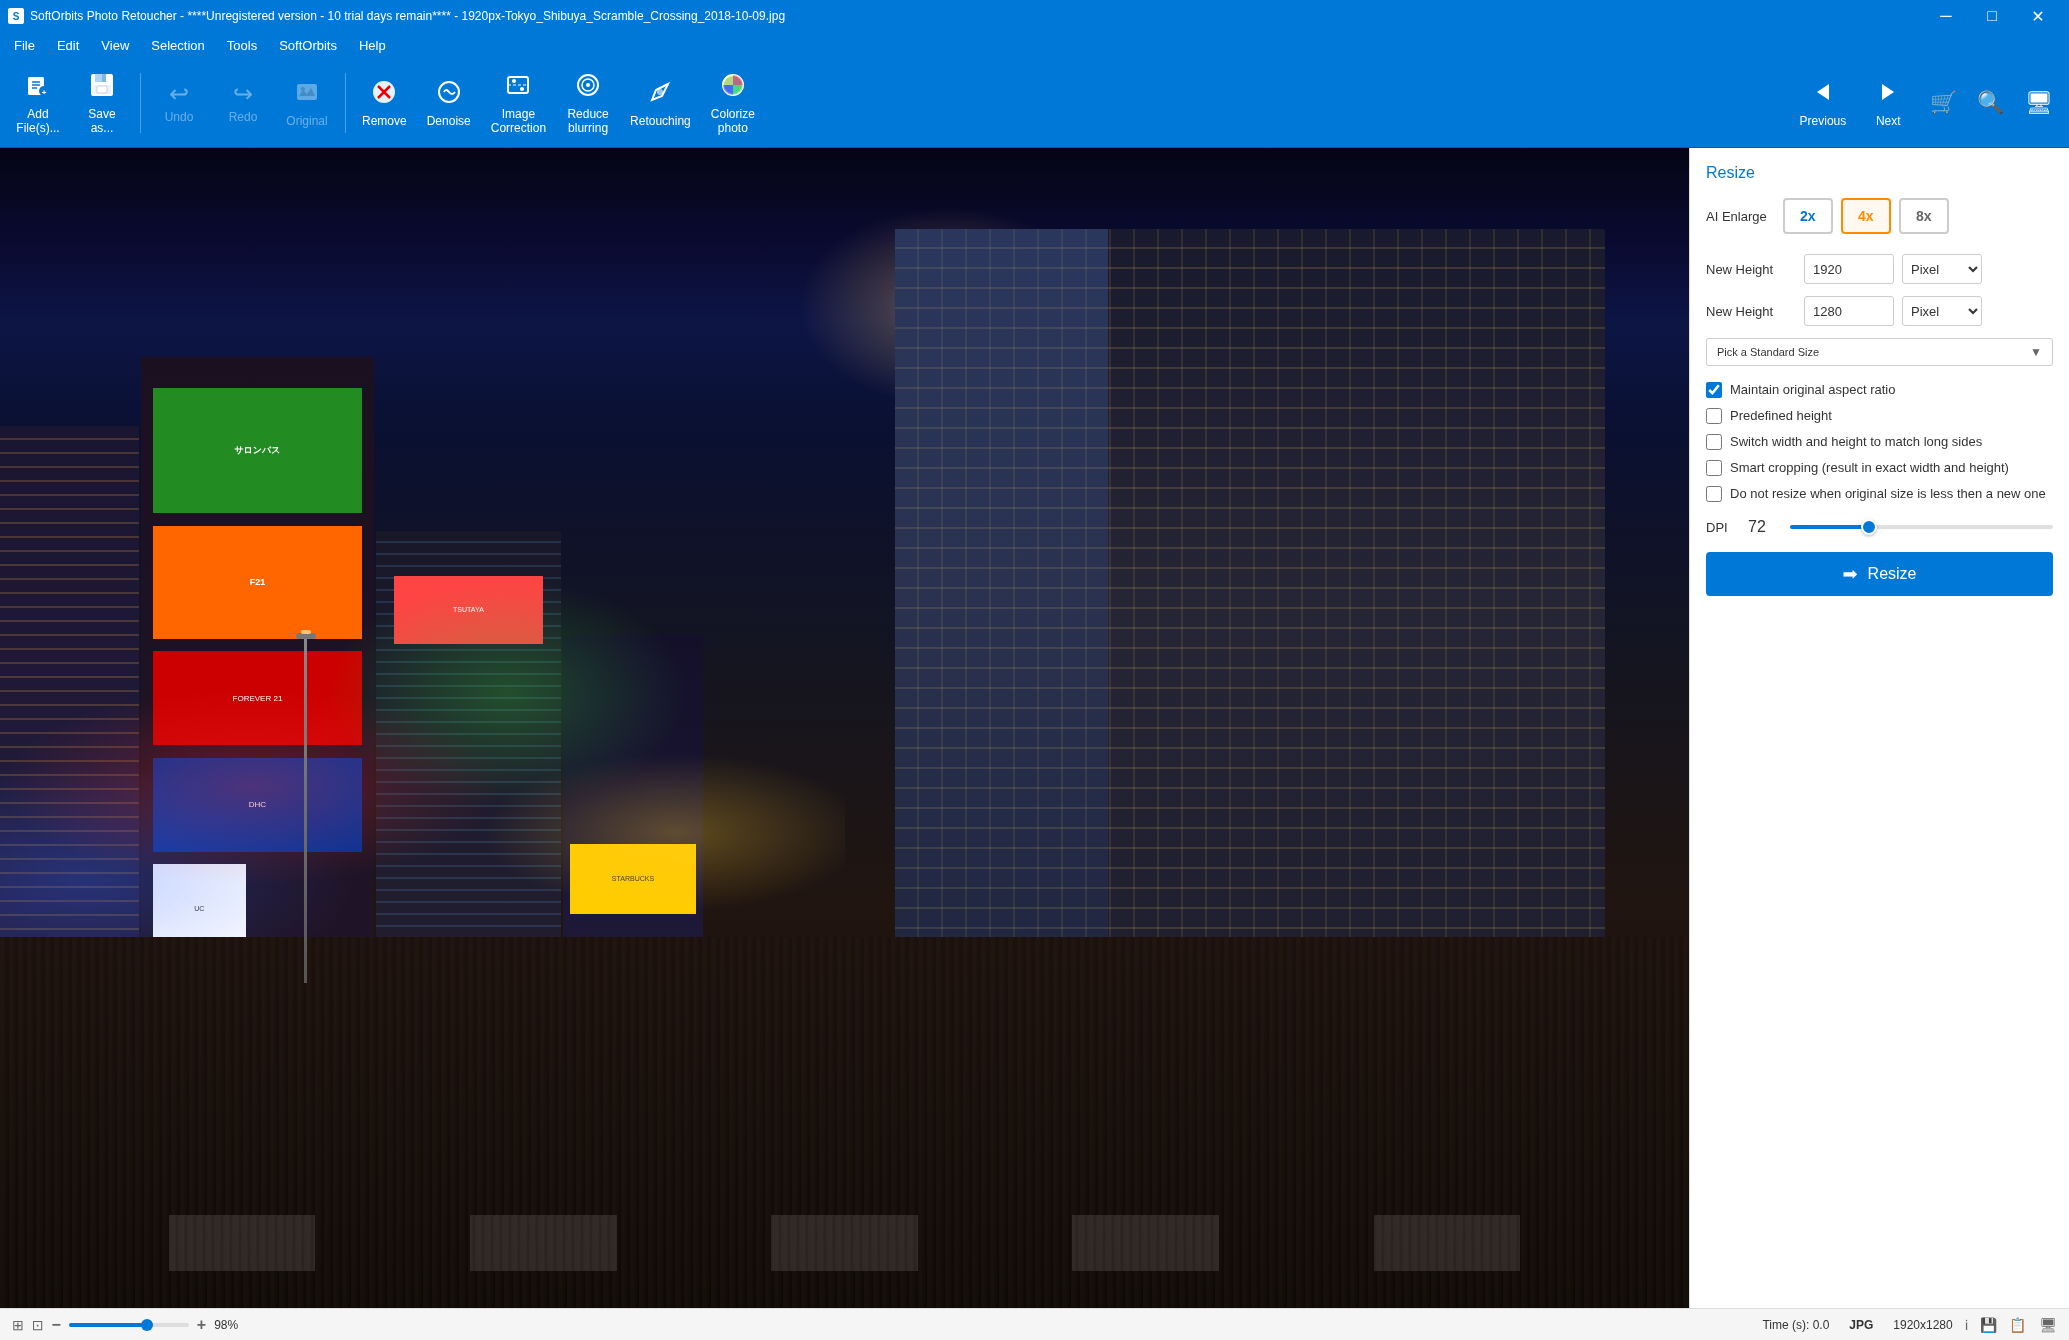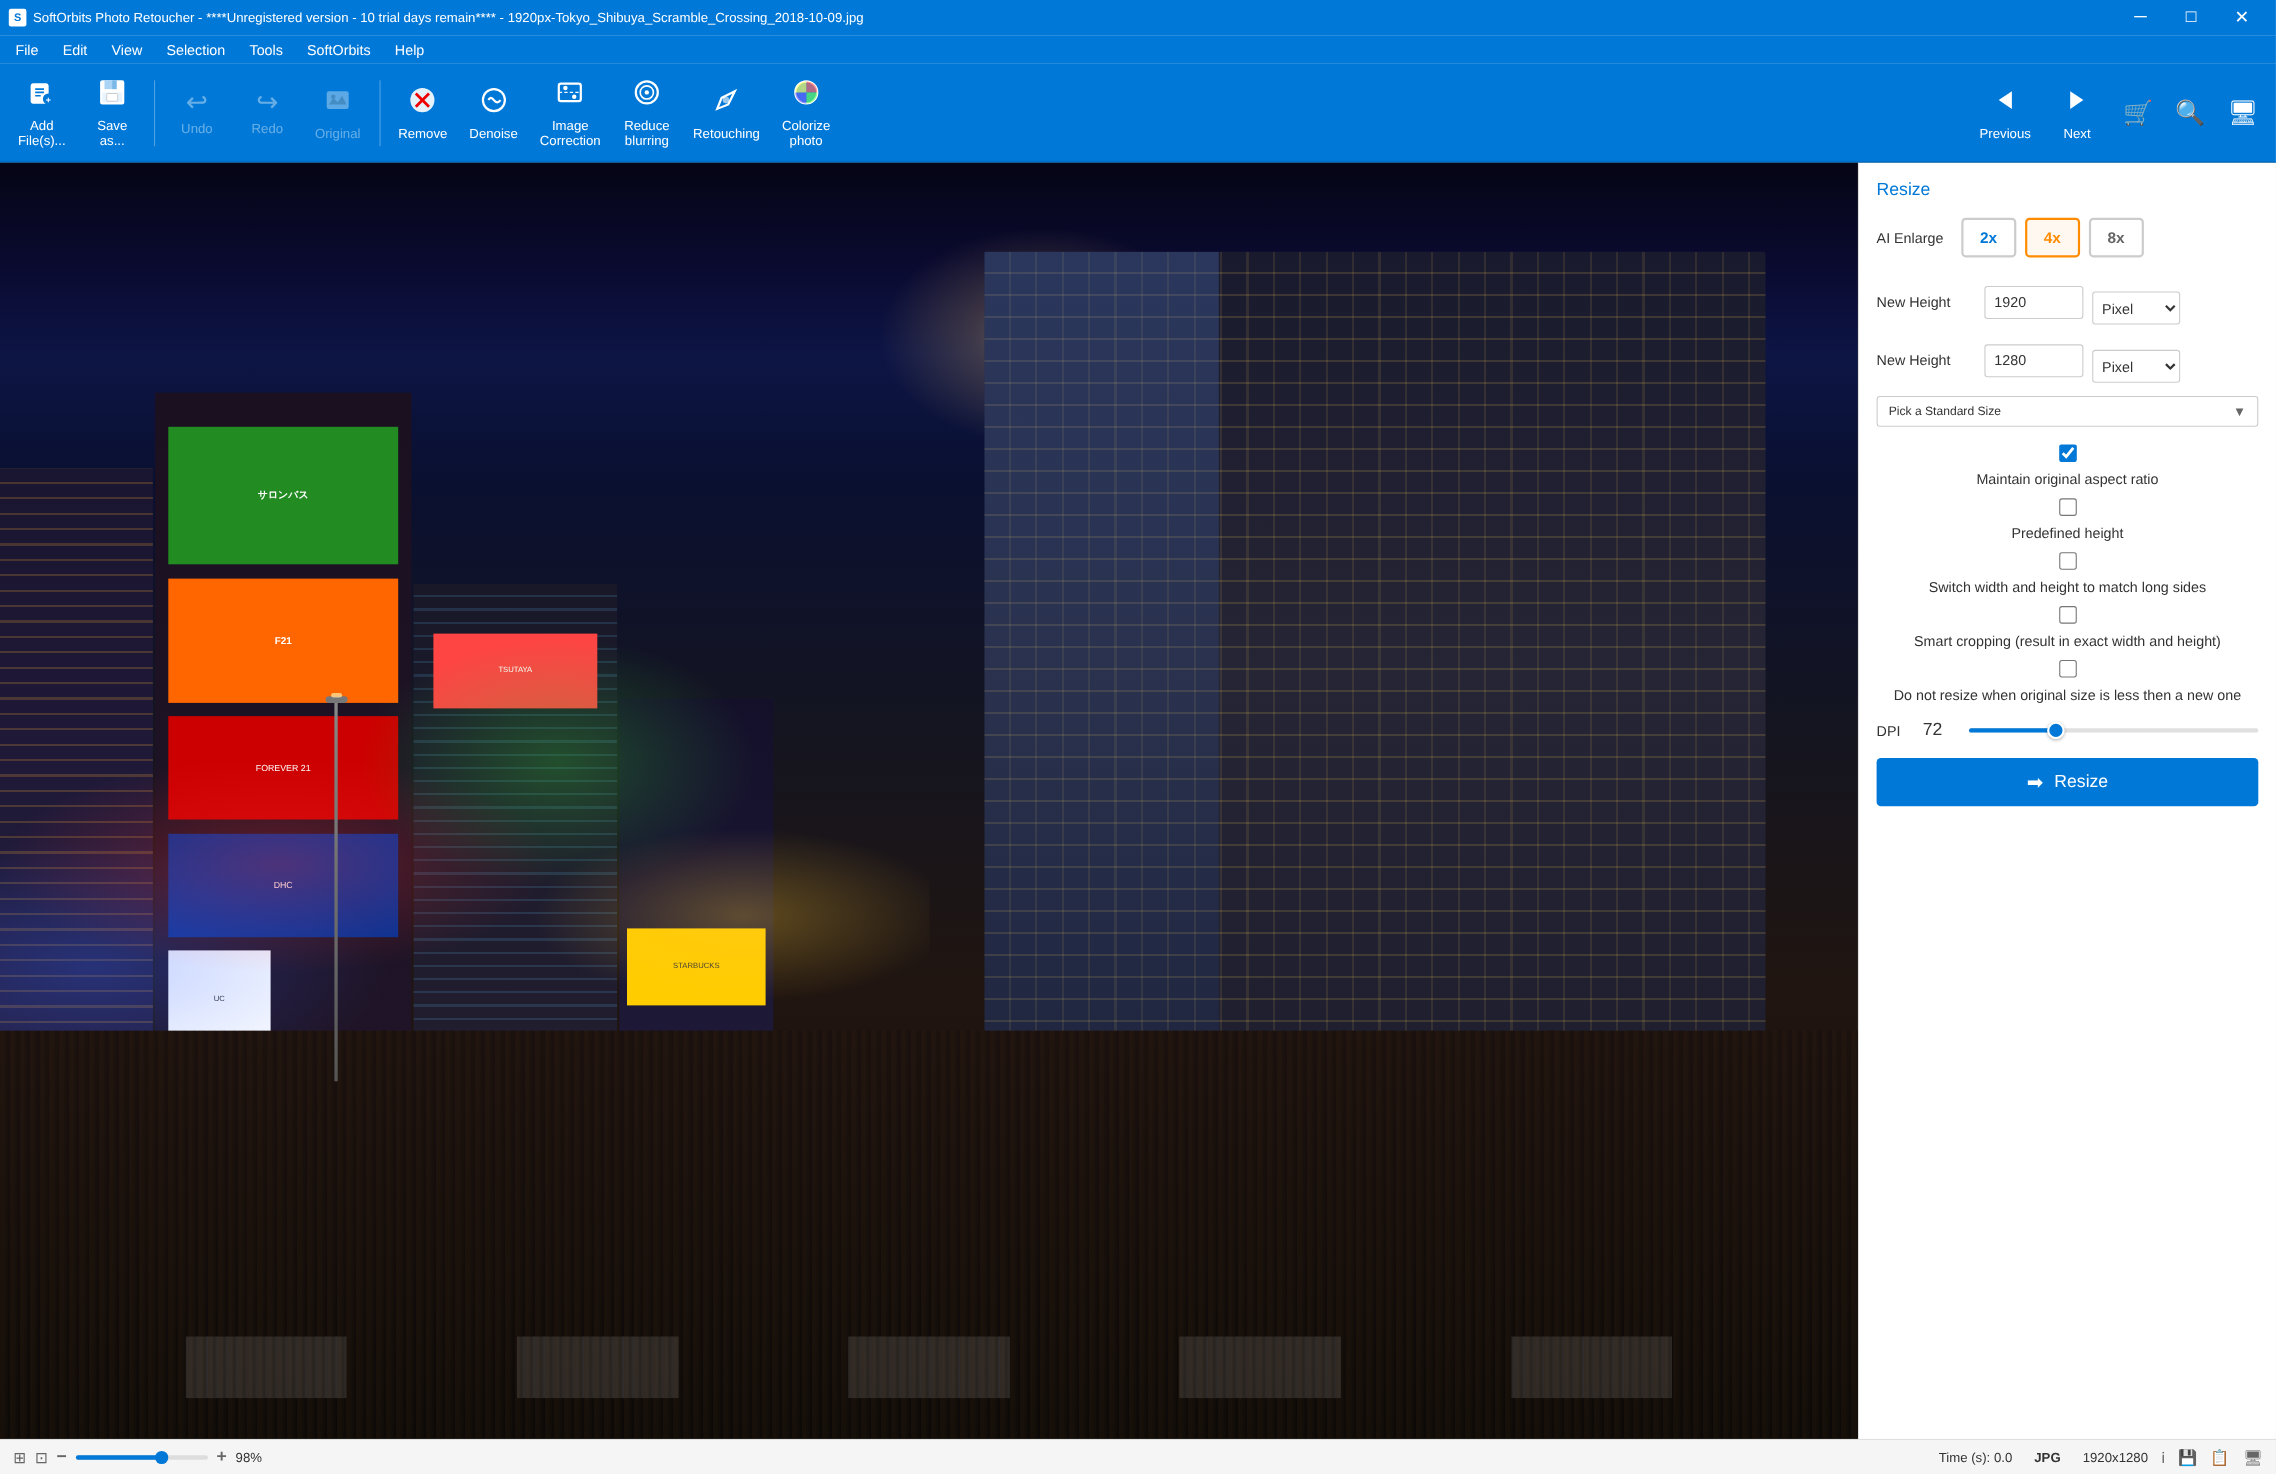--- a/index.html
+++ b/index.html
@@ -148,45 +148,43 @@
     .form-select {
       height: 30px;
       border: 1px solid #ccc;
       border-radius: 3px;
       padding: 0 4px;
       font-size: 13px;
       color: #333;
       background: white;
       cursor: pointer;
       min-width: 80px;
-      margin-top: 11px;
     }
 
     
     .dropdown-row {
       display: flex;
       align-items: center;
       border: 1px solid #ccc;
       border-radius: 3px;
       padding: 6px 10px;
       cursor: pointer;
       margin-bottom: 16px;
       background: white;
       justify-content: space-between;
     }
     .dropdown-label { font-size: 11px; color: #333; }
     .dropdown-arrow { color: #666; font-size: 12px; }
 
     
     .checkbox-row {
       display: flex;
-      align-items: center;
+      align-items: flex-start;
       gap: 8px;
       margin-bottom: 10px;
-      flex-direction: column;
     }
     .checkbox-row input[type=checkbox] {
       width: 16px;
       height: 16px;
       cursor: pointer;
       accent-color: #0078d7;
     }
     .checkbox-label { font-size: 13px; color: #333; cursor: pointer; }
 
     

